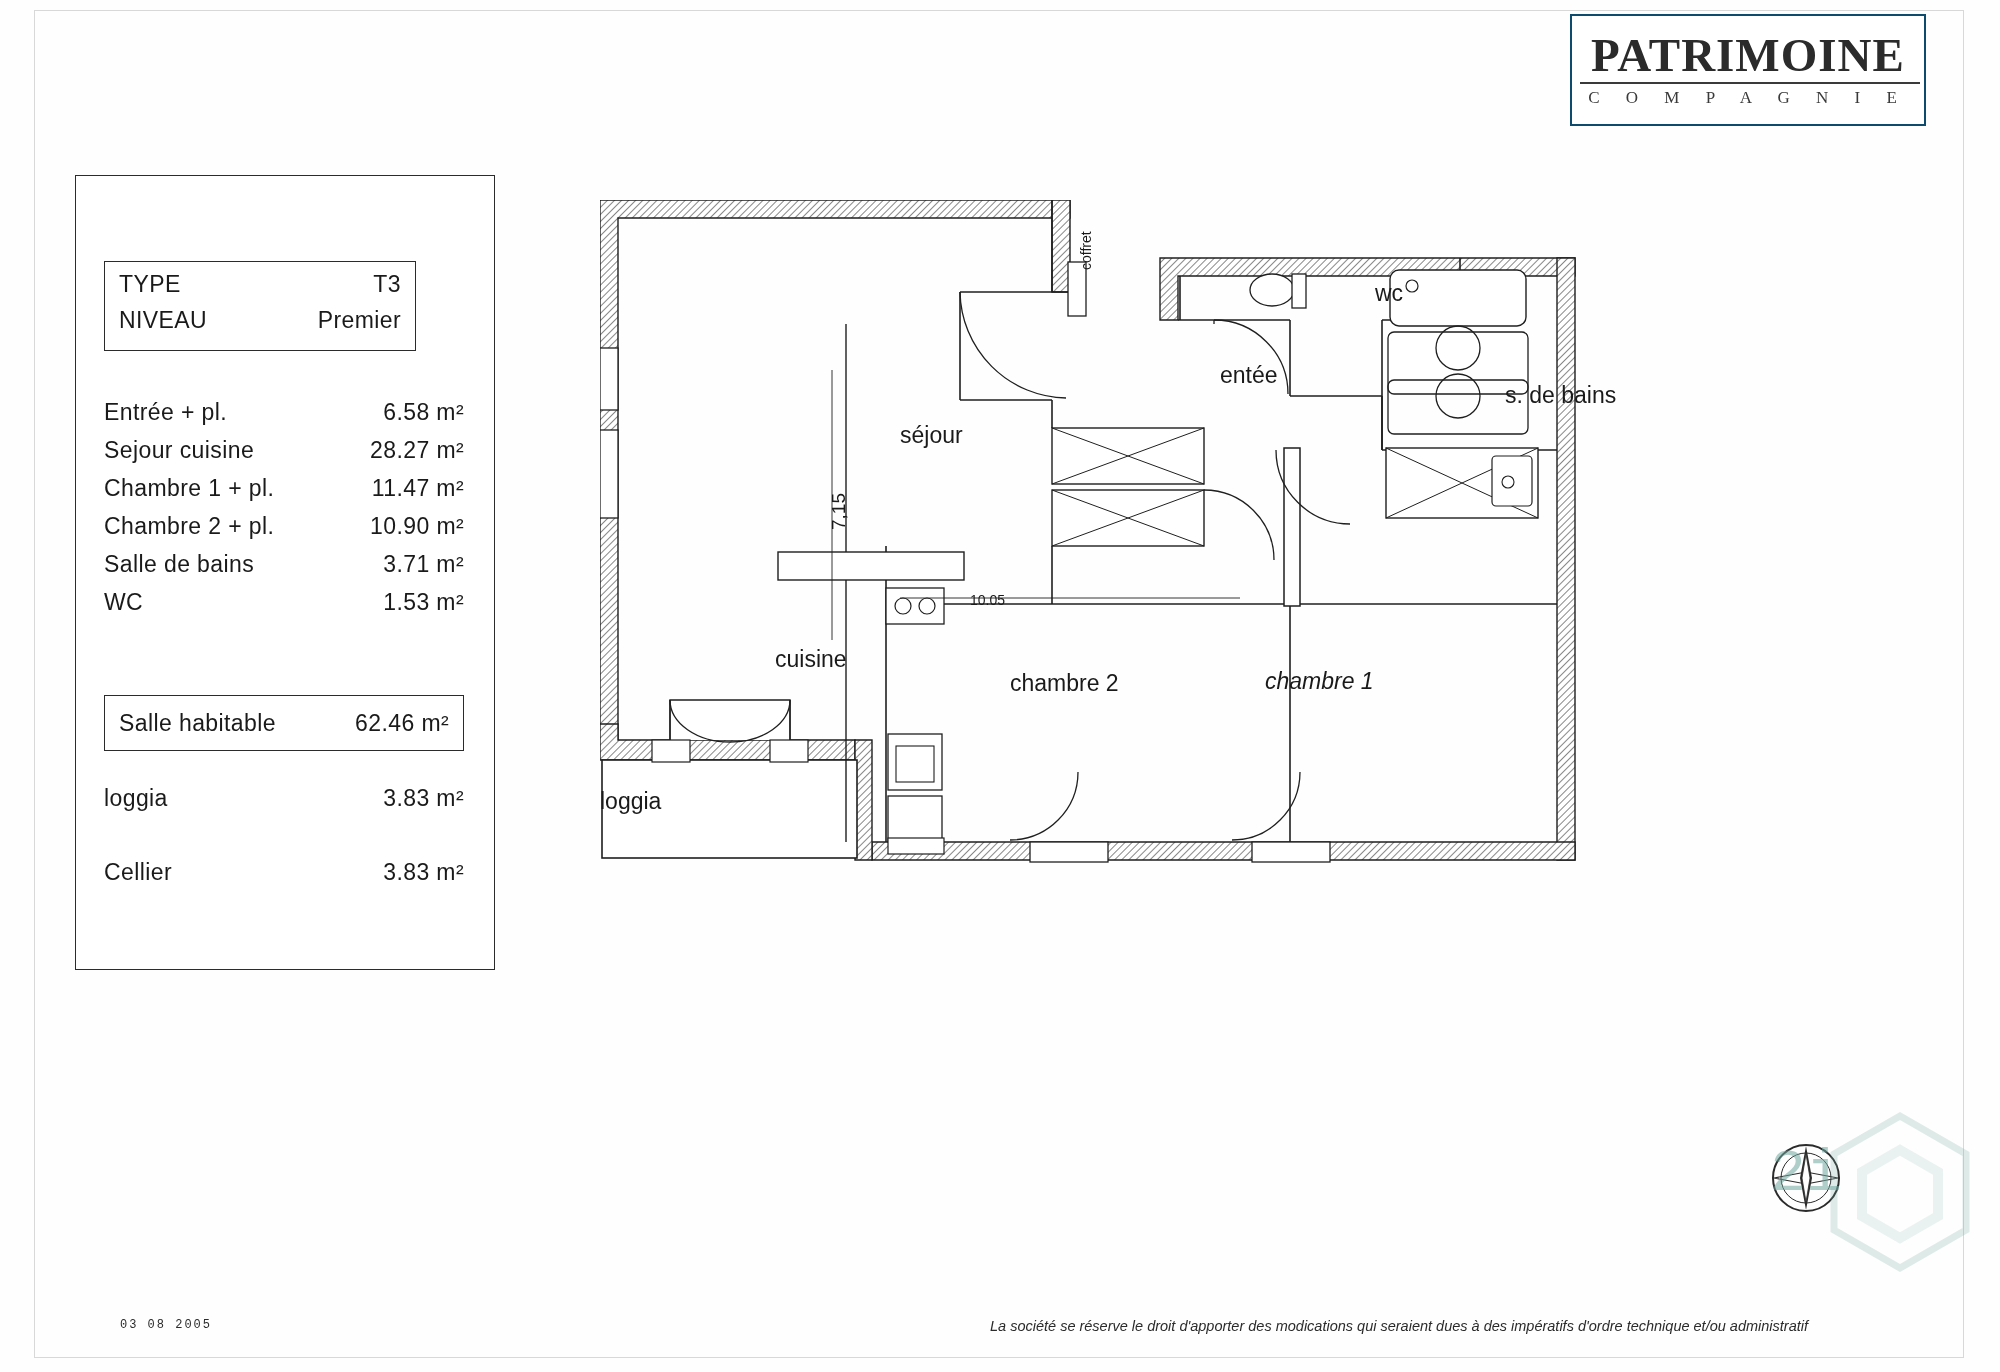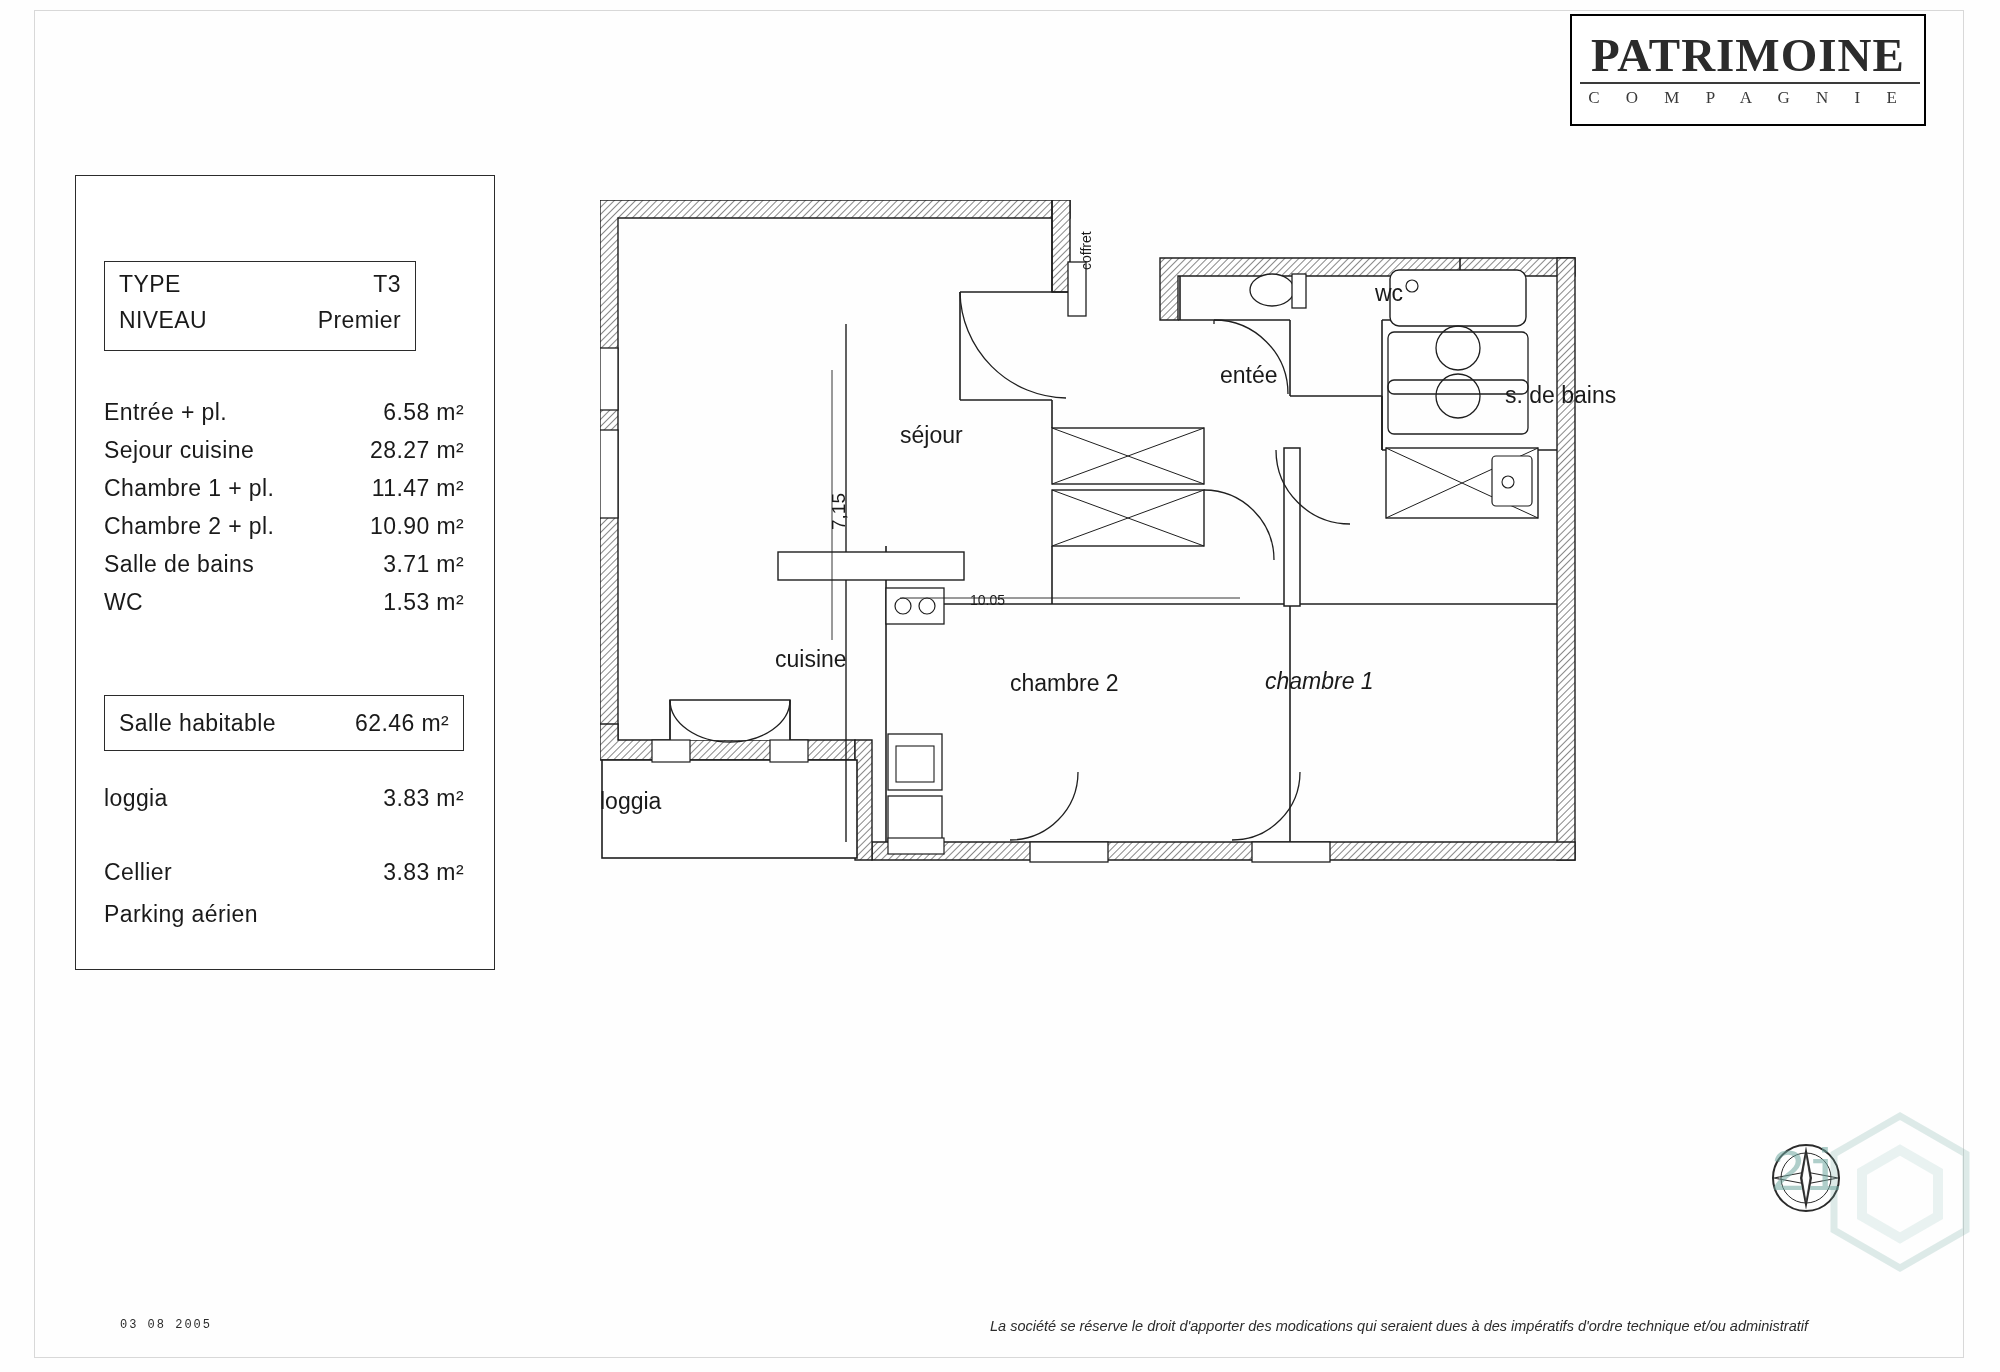--- a/index.html
+++ b/index.html
@@ -31,21 +31,21 @@
     width: 1930px; height: 1348px;
     border: 1px solid #d8d8d8;
     box-sizing: border-box;
   }
 
   
   .logo-block {
     position: absolute;
     left: 1570px; top: 14px;
     width: 356px; height: 112px;
-    border: 2px solid #000000;
+    border: 2px solid #0c4a6e;
     background: #fff;
     box-sizing: border-box;
   }
   .logo-title {
     position: absolute;
     left: 0; top: 12px;
     width: 100%;
     text-align: center;
     font-family: "Liberation Serif", serif;
     font-weight: bold;
@@ -236,23 +236,20 @@
       </div>
 
       <div class="extra">
         <div class="row">
           <span class="lbl">loggia</span>
           <span class="val">3.83 m²</span>
         </div>
         <div class="row" style="margin-top:32px;">
           <span class="lbl">Cellier</span>
           <span class="val">3.83 m²</span>
-        </div>
-        <div class="row single">
-          <span class="lbl">Parking aérien</span>
         </div>
       </div>
 
     </div>
   </div>
 
   <div id="plan">
     <svg width="1270" height="880" viewBox="0 0 1270 880">
       <defs>
         <pattern id="hatch" patternUnits="userSpaceOnUse" width="5" height="5" patternTransform="rotate(45)">

